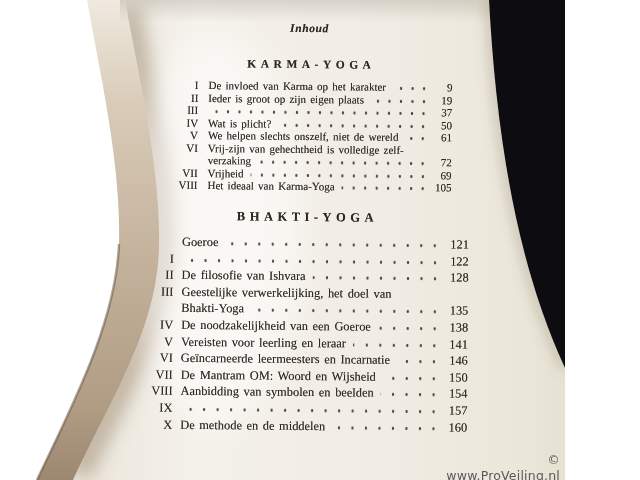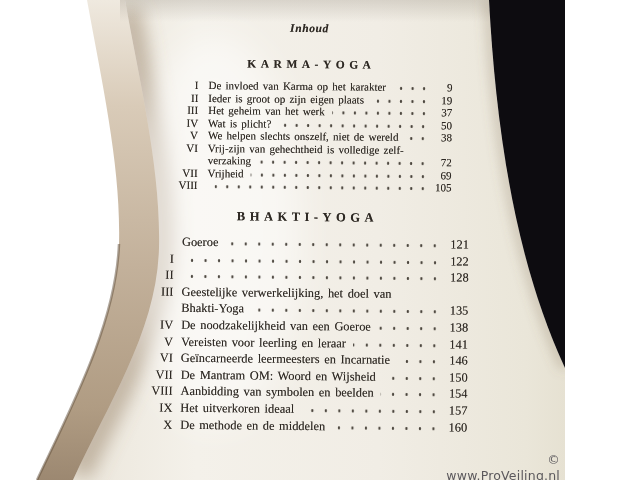--- a/index.html
+++ b/index.html
@@ -108,54 +108,54 @@
         <span class="pg">9</span>
       </div>
       <div class="row">
         <span class="num">II</span>
         <span class="ttl">Ieder is groot op zijn eigen plaats</span>
         <span class="dots"></span>
         <span class="pg">19</span>
       </div>
       <div class="row">
         <span class="num">III</span>
-        <span class="ttl">Het geheim van het werk</span>
         <span class="dots"></span>
         <span class="pg">37</span>
       </div>
       <div class="row">
         <span class="num">IV</span>
         <span class="ttl">Wat is plicht?</span>
         <span class="dots"></span>
         <span class="pg">50</span>
       </div>
       <div class="row">
         <span class="num">V</span>
         <span class="ttl">We helpen slechts onszelf, niet de wereld</span>
         <span class="dots"></span>
-        <span class="pg">38</span>
+        <span class="pg">61</span>
       </div>
       <div class="row">
         <span class="num">VI</span>
         <span class="ttl">Vrij-zijn van gehechtheid is volledige zelf-</span>
       </div>
       <div class="row">
         <span class="num"></span>
         <span class="ttl">verzaking</span>
         <span class="dots"></span>
         <span class="pg">72</span>
       </div>
       <div class="row">
         <span class="num">VII</span>
         <span class="ttl">Vrijheid</span>
         <span class="dots"></span>
         <span class="pg">69</span>
       </div>
       <div class="row">
         <span class="num">VIII</span>
+        <span class="ttl">Het ideaal van Karma-Yoga</span>
         <span class="dots"></span>
         <span class="pg">105</span>
       </div>
     </div>
 
     <div class="sec-title b">BHAKTI-YOGA</div>
 
     <div class="list bhakti">
       <div class="row">
         <span class="num"></span>
@@ -163,20 +163,21 @@
         <span class="dots"></span>
         <span class="pg">121</span>
       </div>
       <div class="row">
         <span class="num">I</span>
         <span class="dots"></span>
         <span class="pg">122</span>
       </div>
       <div class="row">
         <span class="num">II</span>
+        <span class="ttl">De filosofie van Ishvara</span>
         <span class="dots"></span>
         <span class="pg">128</span>
       </div>
       <div class="row">
         <span class="num">III</span>
         <span class="ttl">Geestelijke verwerkelijking, het doel van</span>
       </div>
       <div class="row">
         <span class="num"></span>
         <span class="ttl">Bhakti-Yoga</span>
@@ -208,21 +209,20 @@
         <span class="pg">150</span>
       </div>
       <div class="row">
         <span class="num">VIII</span>
         <span class="ttl">Aanbidding van symbolen en beelden</span>
         <span class="dots"></span>
         <span class="pg">154</span>
       </div>
       <div class="row">
         <span class="num">IX</span>
-        <span class="ttl">Het uitverkoren ideaal</span>
         <span class="dots"></span>
         <span class="pg">157</span>
       </div>
       <div class="row">
         <span class="num">X</span>
         <span class="ttl">De methode en de middelen</span>
         <span class="dots"></span>
         <span class="pg">160</span>
       </div>
     </div>

